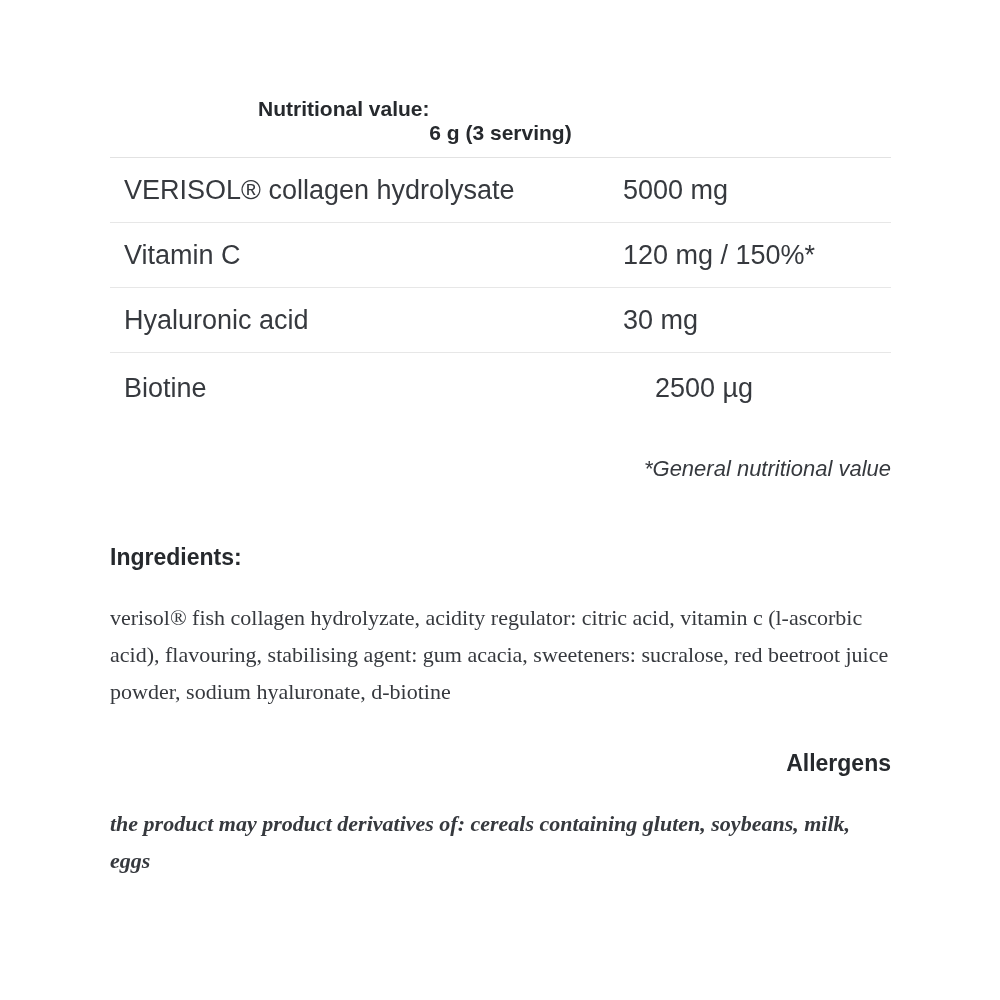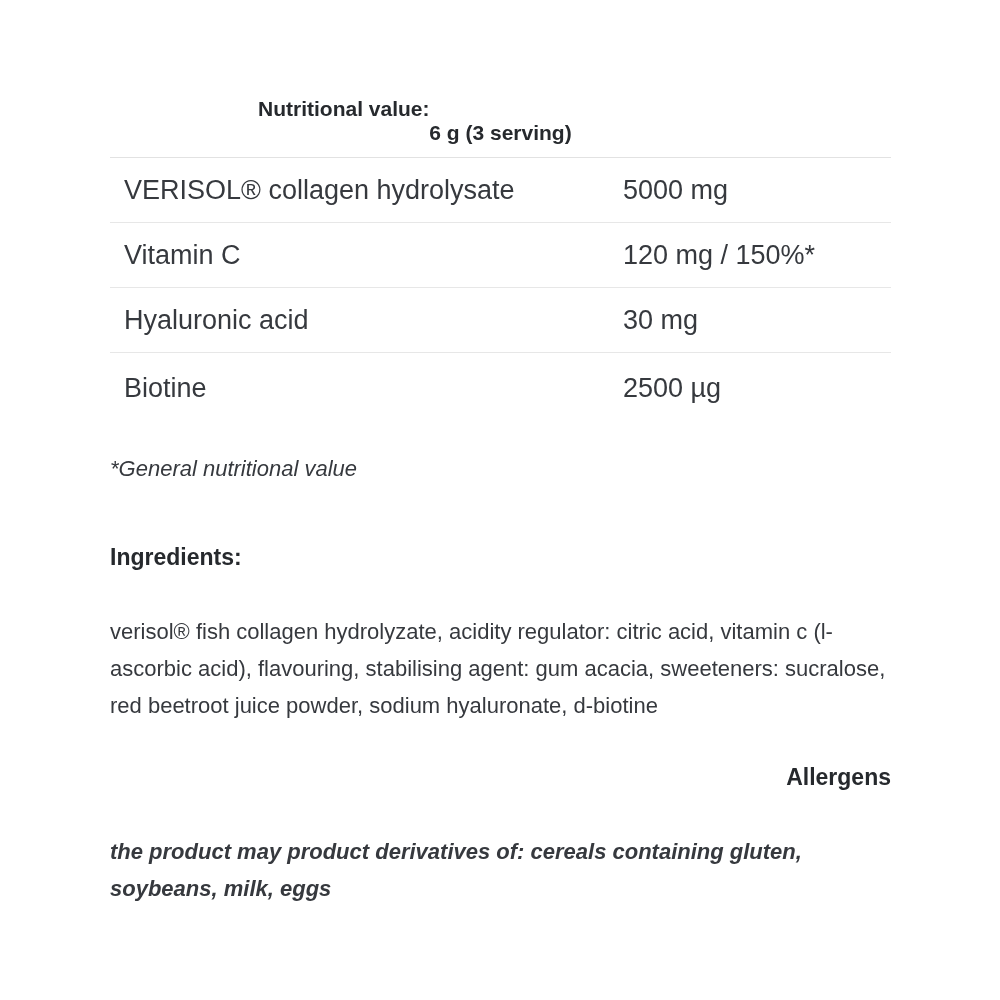--- a/index.html
+++ b/index.html
@@ -38,48 +38,51 @@
     display: flex;
     align-items: center;
     height: 64px;
     border-bottom: 1px solid #e7e7e7;
     font-size: 27px;
     color: #36393e;
   }
   .nv-row.last {
     border-bottom: none;
     height: 70px;
+    gap: 32px;
   }
   .col-name {
     box-sizing: border-box;
     width: 513px;
     padding-left: 14px;
     flex-shrink: 0;
   }
   .col-value { flex: 1; }
   
   .footnote {
     margin-top: 33px;
     font-size: 22px;
     font-style: italic;
     color: #36393e;
+    text-align: right;
   }
   
   .section-heading {
     margin-top: 62px;
     font-size: 23px;
     font-weight: bold;
     color: #26292d;
   }
   .section-heading.allergens { margin-top: 40px; text-align: right; }
   .body-paragraph {
-    margin-top: 42px;
+    margin-top: 28px;
     font-size: 22px;
     line-height: 37px;
     color: #36393e;
+    font-family: Liberation Serif, serif;
   }
   .body-paragraph.allergen-note {
     font-weight: bold;
     font-style: italic;
   }
 </style>
 </head>
 <body>
 
 <div class="page">

